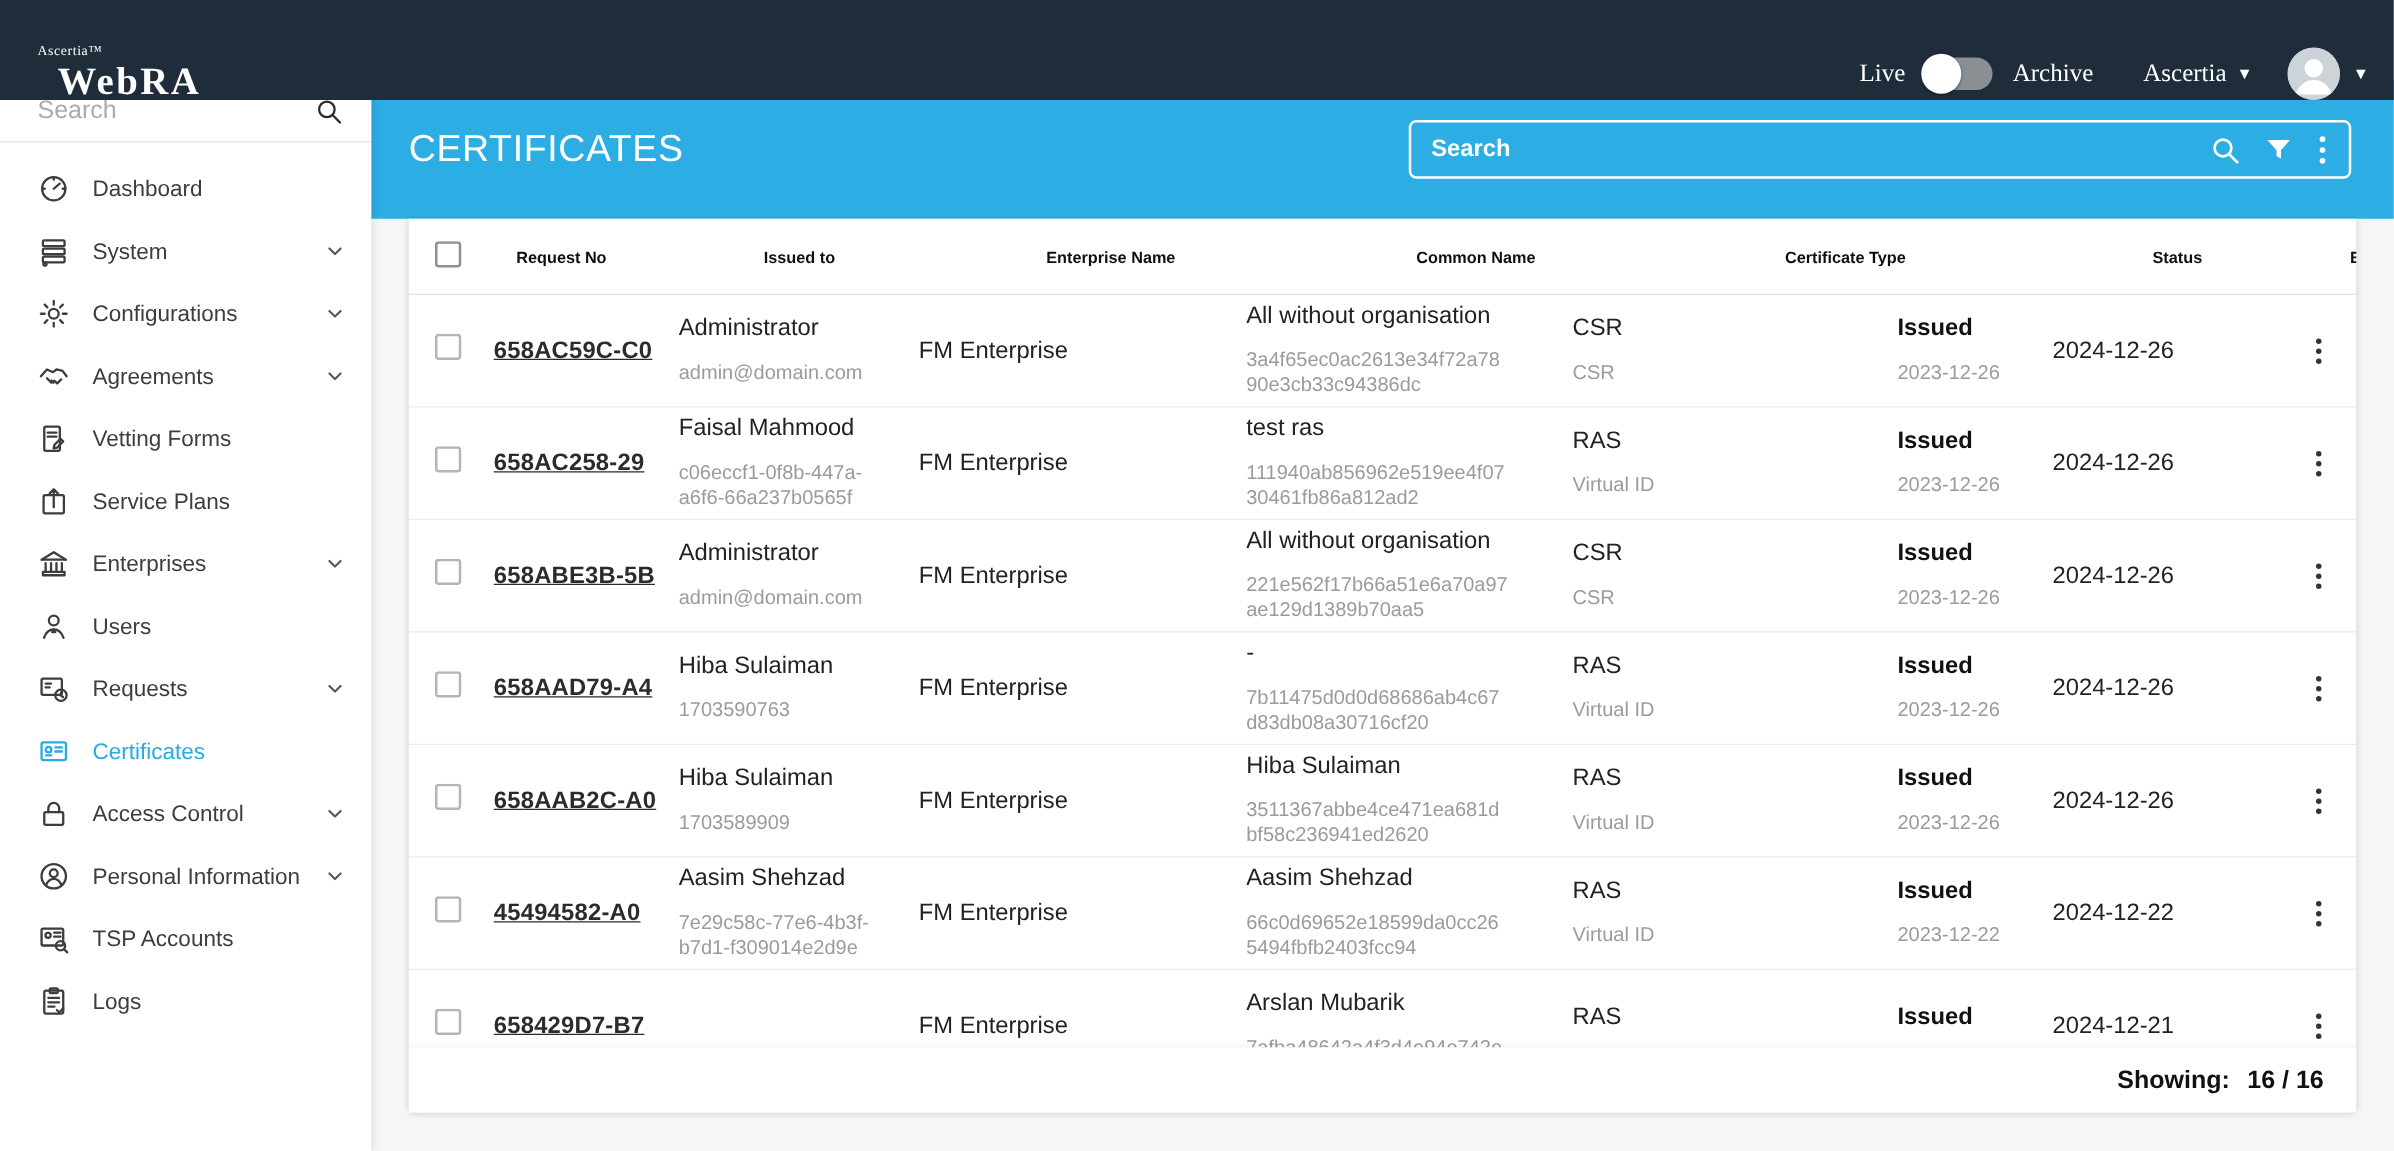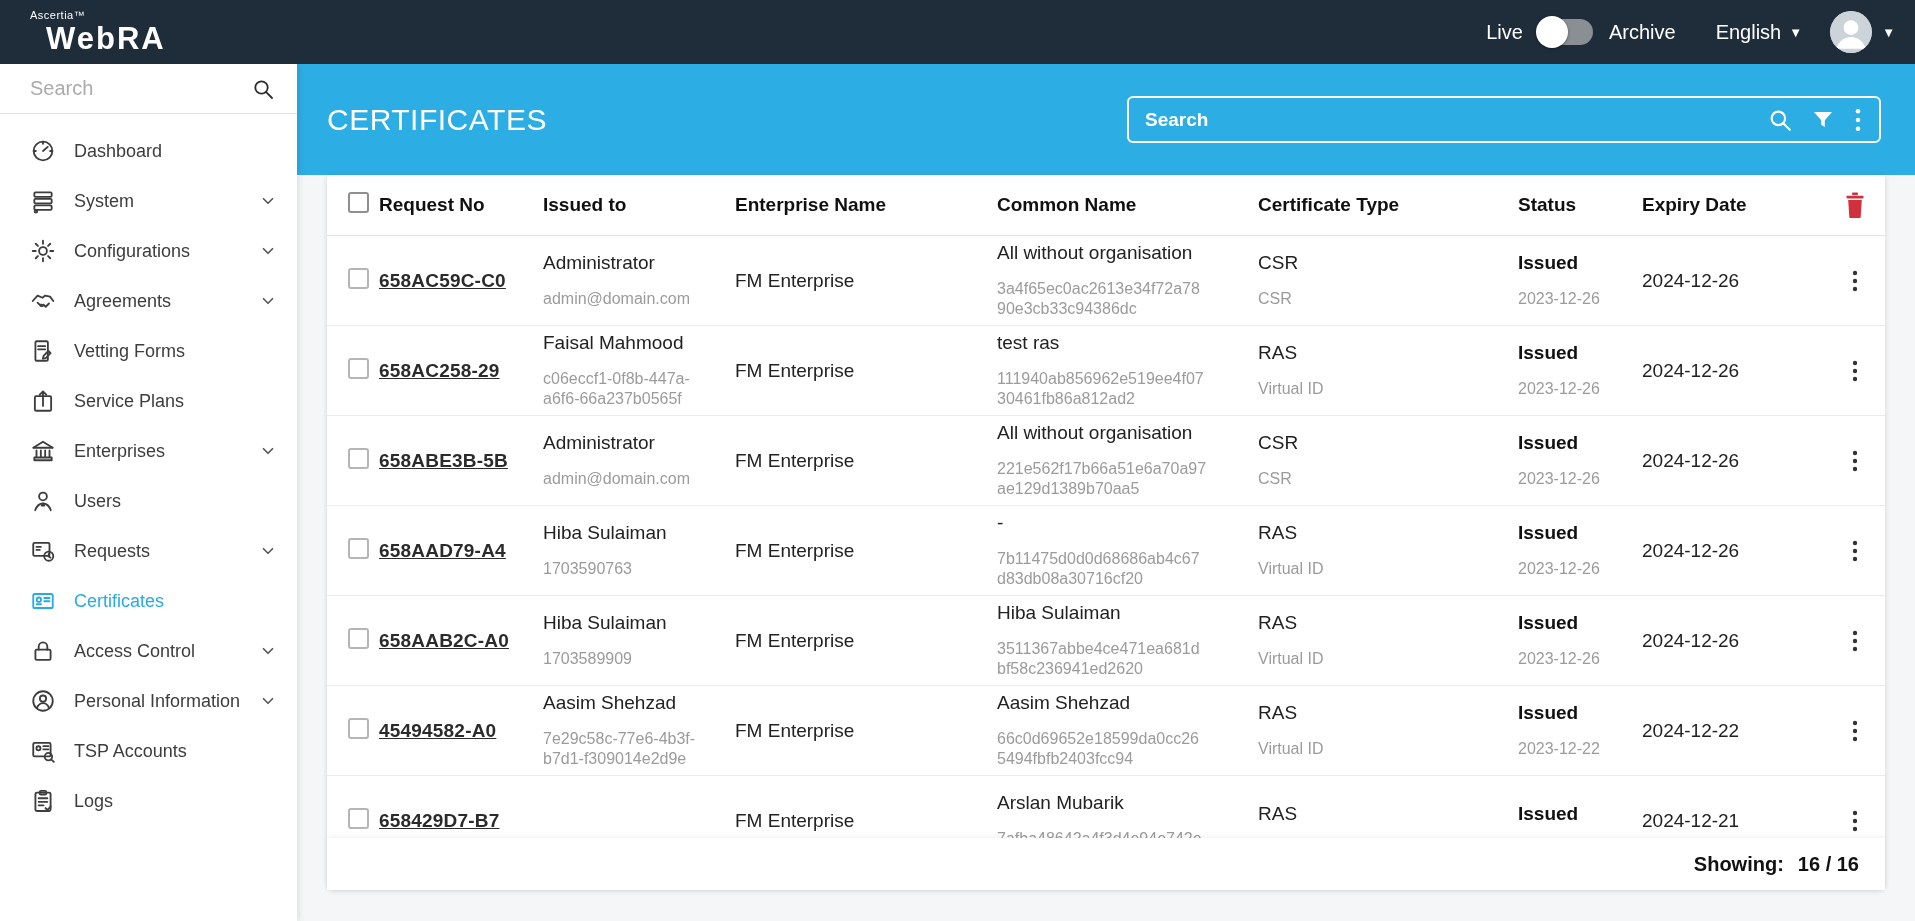--- a/index.html
+++ b/index.html
@@ -3,22 +3,22 @@
 <meta charset="utf-8">
 <style>
   * { box-sizing: border-box; margin: 0; padding: 0; }
   html,body { width:1915px; height:921px; overflow:hidden; }
   body {
     font-family: "Liberation Sans", "DejaVu Sans", sans-serif;
     background:#f5f6f7; color:#222; font-size:19px;
   }
   
   .navbar {
-    position:absolute; top:0; left:0; width:1915px; height:64px;
-    background:#1f2d3b; display:flex; align-items:center; z-index:30;
+    position:absolute; top:0; left:0; width:1915px; height:80px;
+    background:#1f2d3b; display:flex; align-items:flex-end; z-index:30;font-family:Liberation Serif, serif;
   }
   .brand { display:flex; flex-direction:column; padding-left:30px; line-height:1; cursor:pointer; }
   .brand-small { color:#fff; font-size:11px; letter-spacing:.5px; margin-bottom:2px; }
   .brand-large { color:#fff; font-size:31px; font-weight:700; letter-spacing:2px;margin-left:16px; }
   .nav-right { margin-left:auto; display:flex; align-items:center; padding-right:20px; }
   .nav-label { color:#fff; font-size:20px; }
   .toggle { width:54px; height:26px; border-radius:13px; background:#8a8f94; margin:0 16px; position:relative; cursor:pointer; }
   .toggle .knob { position:absolute; left:-3px; top:-3px; width:32px; height:32px; border-radius:50%;
     background:#fff; box-shadow:0 1px 3px rgba(0,0,0,.4); }
   .lang { display:flex; align-items:center; gap:8px; margin-left:40px; color:#fff; font-size:20px; cursor:pointer; }
@@ -55,31 +55,31 @@
   .band-search input { flex:1; height:100%; background:transparent; border:0; outline:none;
     font-family:inherit; font-size:19px; color:#fff; padding:0 16px; }
   .band-search input::placeholder { color:#fff; font-weight:700; opacity:1; }
   .band-icons { display:flex; align-items:center; gap:18px; padding-right:16px; }
   .band-icons .bicon { display:flex; cursor:pointer; }
   
   .card { position:absolute; top:111px; left:30px; width:1558px; height:715px; background:#fff;
     border-radius:0 0 6px 6px; box-shadow:0 1px 5px rgba(0,0,0,.15); }
   .scroll { height:663px; overflow:hidden; }
   .tgrid { display:grid; grid-template-columns:52px 164px 192px 262px 261px 260px 124px 183px 1fr; align-items:center; }
-  .thead { height:61px; border-bottom:1px solid #e2e2e2; font-weight:700; color:#101010; font-size:19px; }
+  .thead { height:61px; border-bottom:1px solid #e2e2e2; font-weight:700; color:#101010; font-size:13px;gap:34px; }
   .trow { height:90px; border-bottom:1px solid #ececec; }
   .cell { padding-right:18px; overflow:hidden; }
   .cb-cell { padding:0 0 0 21px; }
   .checkbox { width:21px; height:21px; border:2px solid #b5b5b5; border-radius:3px; background:#fff; display:inline-block; cursor:pointer; }
   .thead .checkbox { border-color:#8f8f8f; }
   .stack { display:flex; flex-direction:column; gap:14px; }
   .main-txt { color:#222; font-size:19px; line-height:1.25; }
   .sub-txt { color:#9b9b9b; font-size:16px; line-height:1.3; white-space:pre-line; }
   .bold { font-weight:700; color:#111; }
-  .req-link { color:#2b2b2b; font-weight:600; text-decoration:underline; font-size:19px; cursor:pointer; letter-spacing:.2px; }
+  .req-link { color:#2b2b2b; font-weight:600; text-decoration:underline; font-size:19px; cursor:pointer; letter-spacing:.2px;margin-left:16px; }
   .trash-cell, .kebab-cell { justify-self:center; padding:0; display:flex; justify-content:center; }
   .icon-btn { display:flex; cursor:pointer; }
   .tfoot { height:52px; display:flex; align-items:center; justify-content:flex-end; gap:14px;
     padding-right:26px; font-size:20px; font-weight:700; color:#111; box-shadow:0 -2px 4px rgba(0,0,0,.05); position:relative; background:#fff; }
   svg { display:block; }
 </style>
 </head>
 <body>
 
 <header class="navbar">
@@ -87,21 +87,21 @@
     <span class="brand-small">Ascertia™</span>
     <span class="brand-large">WebRA</span>
   </div>
   <div class="nav-right">
     <span class="nav-label">Live</span>
     <div class="toggle">
         <div class="knob"></div>
       </div>
     <span class="nav-label">Archive</span>
     <div class="lang">
-      <span>English</span>
+      <span>Ascertia</span>
       <span class="caret">▼</span>
     </div>
     <div class="avatar">
       <svg width="42" height="42" viewBox="0 0 24 24">
         <circle cx="12" cy="12" r="12" fill="#ccd4da"></circle>
         <circle cx="12" cy="9.5" r="4.2" fill="#ffffff"></circle>
         <path d="M3.5 21.5c1.9-4.6 4.9-6.6 8.5-6.6s6.6 2 8.5 6.6z" fill="#ffffff"></path>
       </svg>
     </div>
     <span class="caret profile-caret">▼</span>

